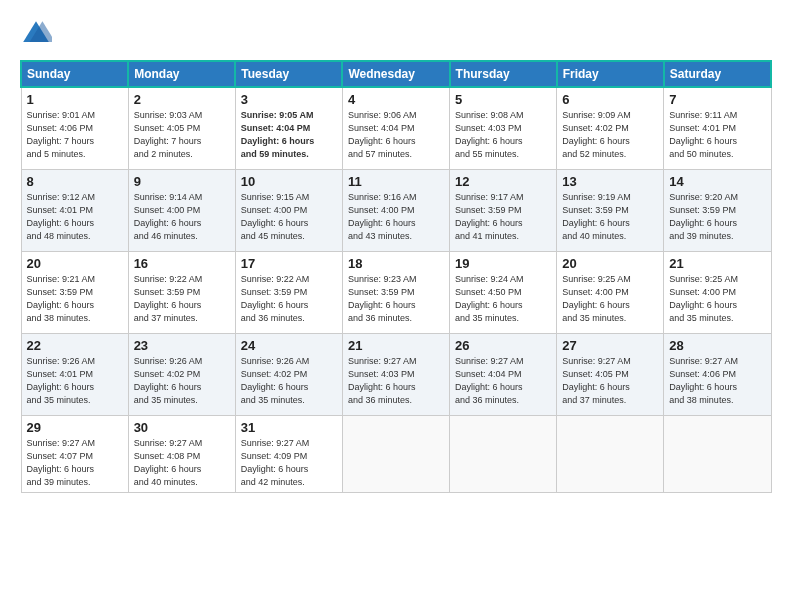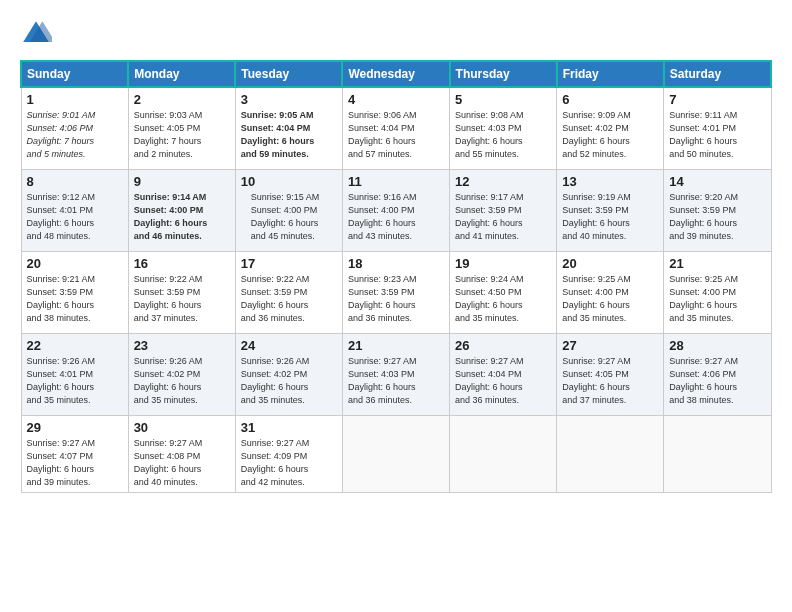--- a/index.html
+++ b/index.html
@@ -128,21 +128,21 @@
           <th>Wednesday</th>
           <th>Thursday</th>
           <th>Friday</th>
           <th>Saturday</th>
         </tr>
     </thead>
     <tbody id="calendar-body">
     <tr>
           <td>
             <span class="day-num">1</span>
-            <div class="day-info" style="white-space: pre-line; font-style: italic;">Sunrise: 9:01 AM
+            <div class="day-info" style="white-space: pre-line;">Sunrise: 9:01 AM
 Sunset: 4:06 PM
 Daylight: 7 hours
 and 5 minutes.</div>
           </td>
           <td>
             <span class="day-num">2</span>
             <div class="day-info" style="white-space: pre-line;">Sunrise: 9:03 AM
 Sunset: 4:05 PM
 Daylight: 7 hours
 and 2 minutes.</div>
@@ -186,28 +186,28 @@
         <tr>
           <td>
             <span class="day-num">8</span>
             <div class="day-info" style="white-space: pre-line;">Sunrise: 9:12 AM
 Sunset: 4:01 PM
 Daylight: 6 hours
 and 48 minutes.</div>
           </td>
           <td>
             <span class="day-num">9</span>
-            <div class="day-info" style="white-space: pre-line; font-weight: bold;">Sunrise: 9:14 AM
+            <div class="day-info" style="white-space: pre-line;">Sunrise: 9:14 AM
 Sunset: 4:00 PM
 Daylight: 6 hours
 and 46 minutes.</div>
           </td>
           <td>
             <span class="day-num">10</span>
-            <div class="day-info" style="white-space: pre-line; margin-left: 10px;">Sunrise: 9:15 AM
+            <div class="day-info" style="white-space: pre-line;">Sunrise: 9:15 AM
 Sunset: 4:00 PM
 Daylight: 6 hours
 and 45 minutes.</div>
           </td>
           <td>
             <span class="day-num">11</span>
             <div class="day-info" style="white-space: pre-line;">Sunrise: 9:16 AM
 Sunset: 4:00 PM
 Daylight: 6 hours
 and 43 minutes.</div>

